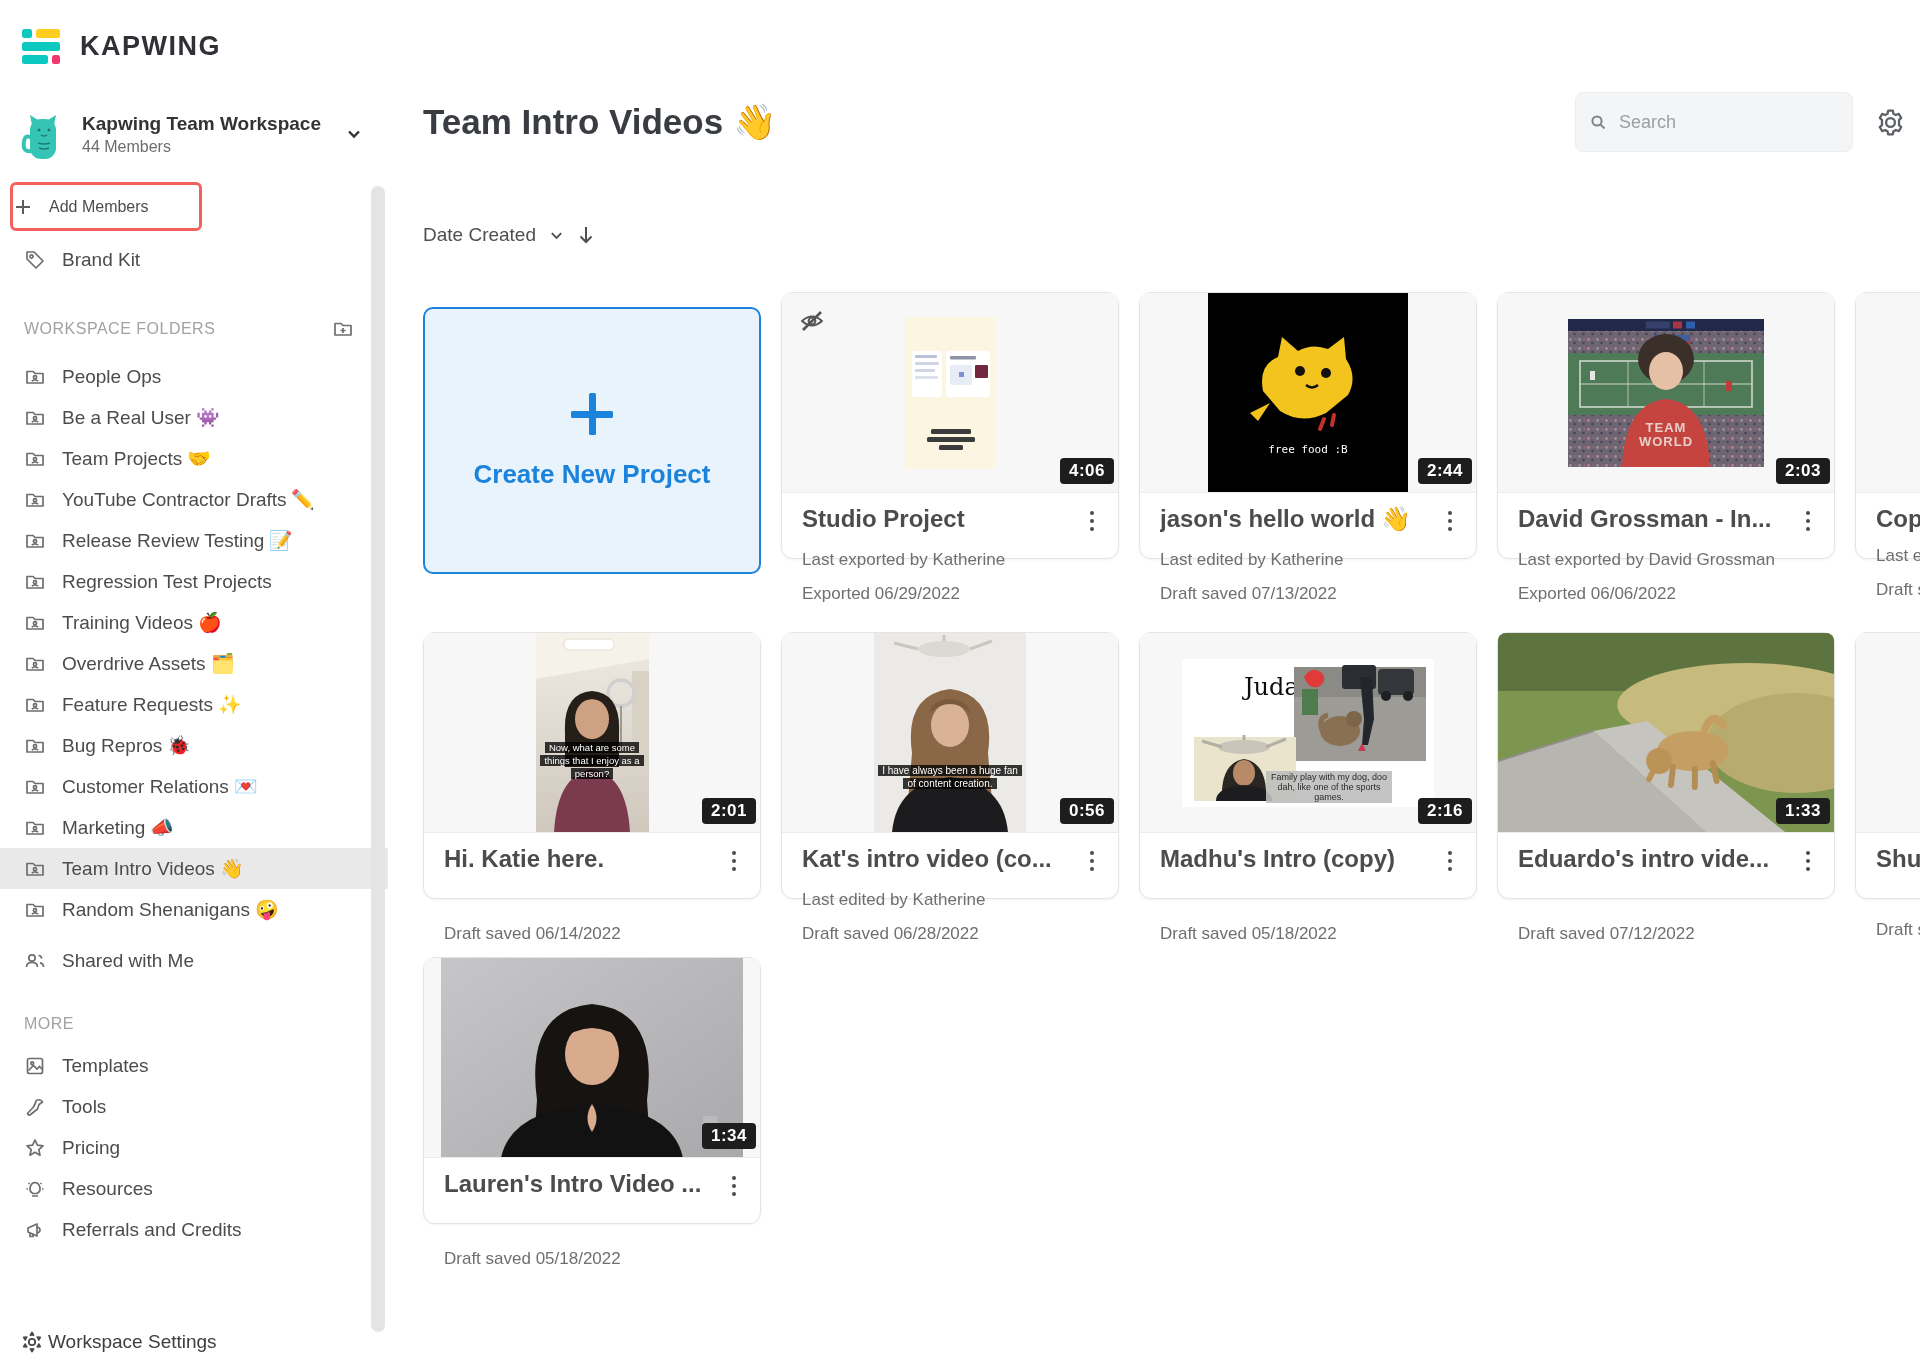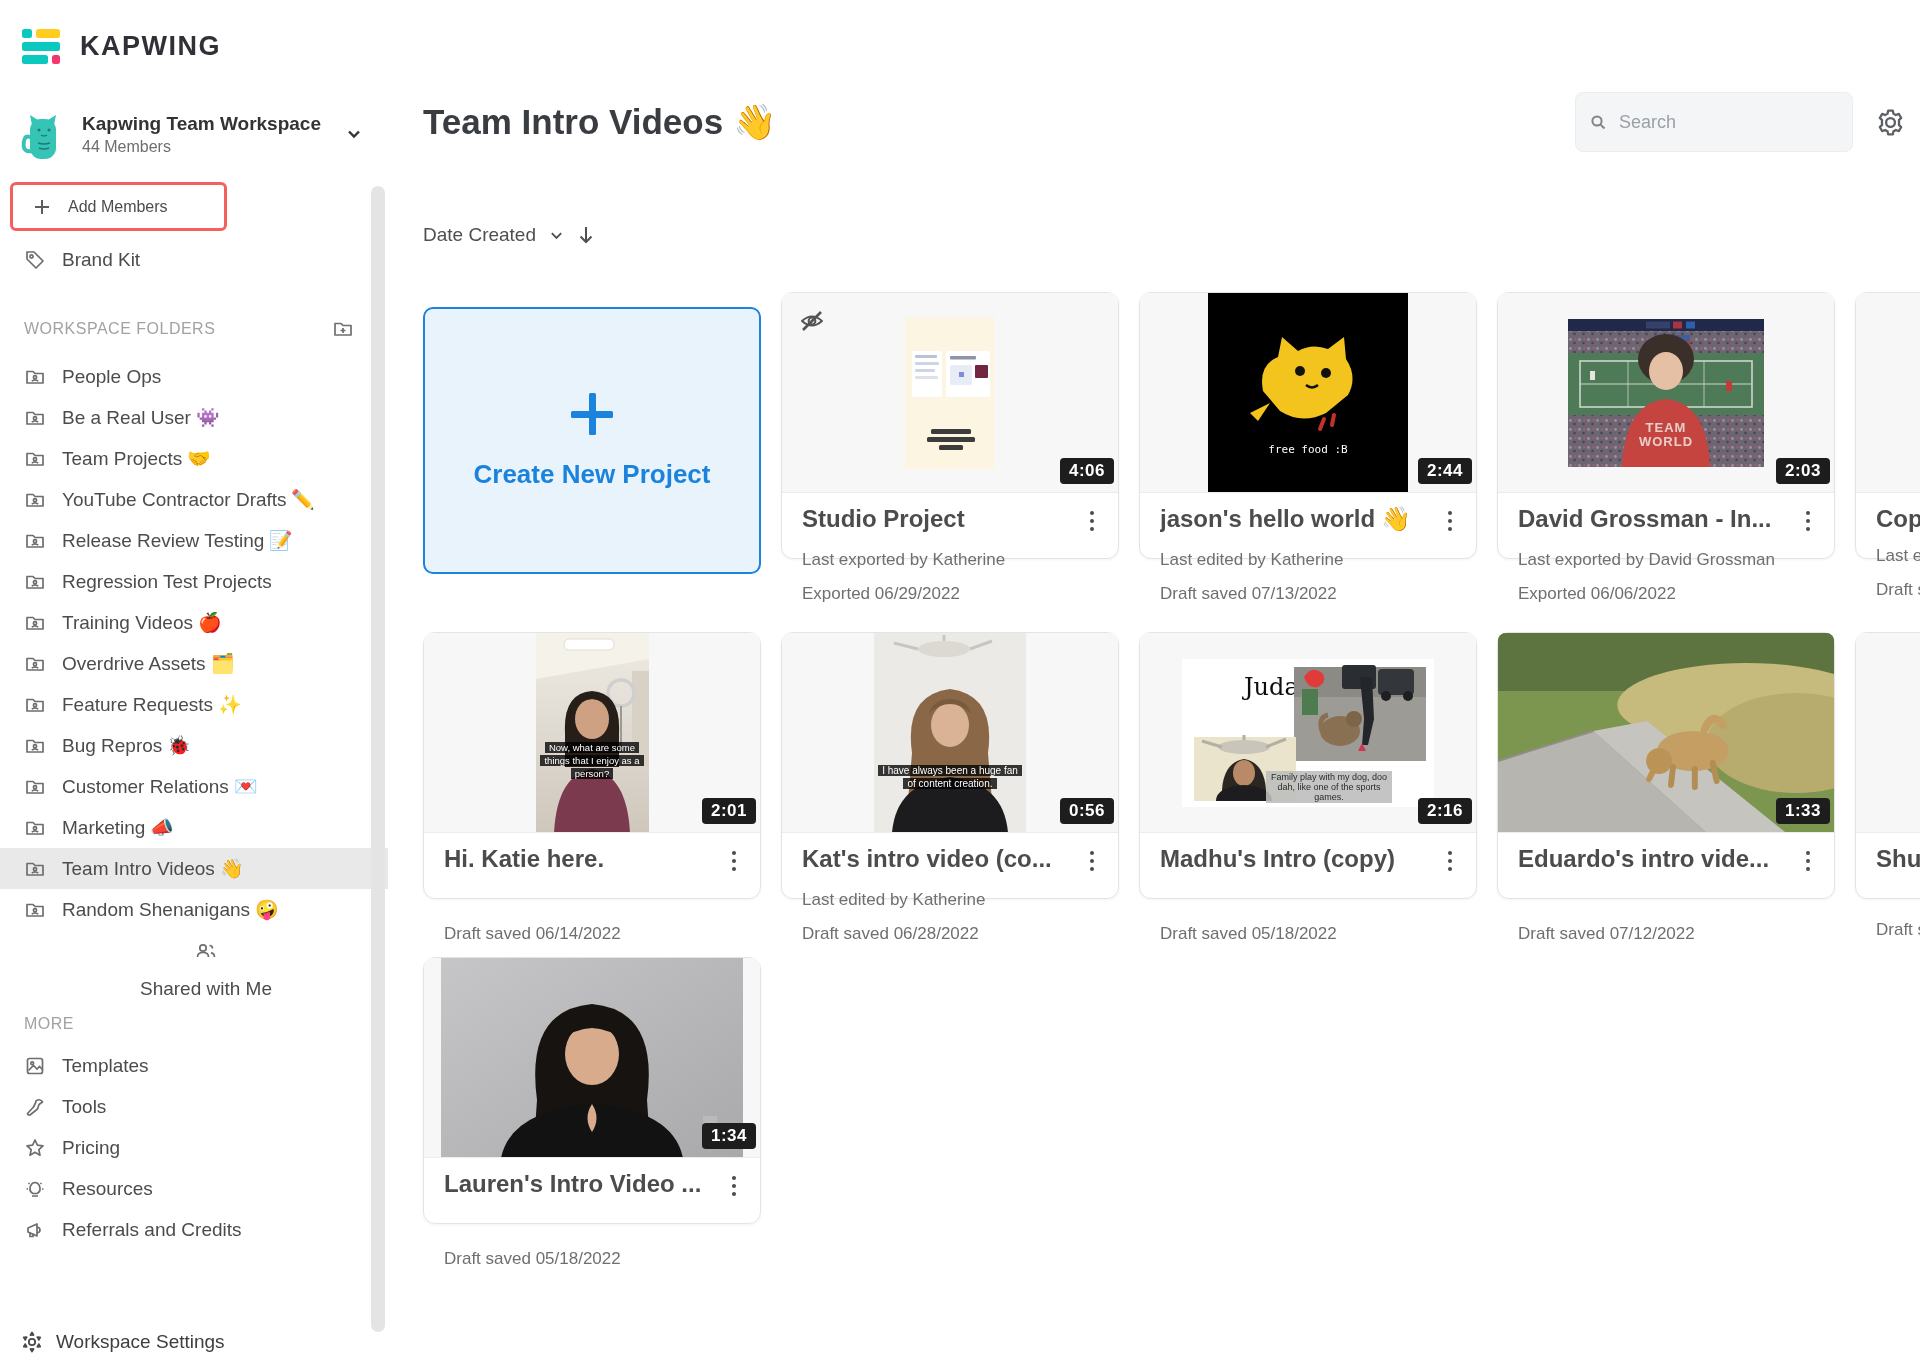--- a/index.html
+++ b/index.html
@@ -15,37 +15,37 @@
   .logo-mark .b { border-radius:2.5px; height:9px; }
   .brand-name { font-size:27px; font-weight:800; letter-spacing:1.5px; color:#2f3136; }
 
   .workspace-row { display:flex; align-items:center; gap:14px; padding:0 26px 0 18px; margin-top:34px; height:60px; cursor:pointer; }
   .ws-avatar { width:50px; height:54px; flex:0 0 50px; }
   .ws-text { flex:1; }
   .ws-name { font-size:19px; font-weight:700; color:#333; line-height:24px; }
   .ws-members { font-size:16px; color:#6d6d6d; margin-top:2px; }
   .chev { width:16px; height:16px; stroke:#333; stroke-width:2.4; fill:none; }
 
-  .add-members { display:flex; align-items:center; gap:16px; margin:18px 0 0 10px; width:217px; height:49px;
-                 border:3px solid #f4615c; border-radius:6px; padding-left:19px; cursor:pointer; }
+  .add-members { display:flex; align-items:center; gap:16px; margin:18px 0 0 10px; width:192px; height:49px;
+                 border:3px solid #f4615c; border-radius:6px; padding-left:0; cursor:pointer; }
   .add-members .plus { width:20px; height:20px; stroke:#5d5d5d; stroke-width:2; }
   .side-item { display:flex; align-items:center; gap:16px; height:41px; padding-left:24px; font-size:19px; color:#4c4c4c; cursor:pointer; }
   .side-item .icn { width:22px; height:22px; flex:0 0 22px; stroke:#6e6e6e; fill:none; stroke-width:1.7; }
   .side-item.selected { background:#e9e9e9; }
   .brand-kit { margin-top:8px; }
 
   .section-header { display:flex; align-items:center; justify-content:space-between; padding:0 34px 0 24px;
                     font-size:16px; color:#a2a2a2; letter-spacing:.5px; font-weight:400; }
   .sh1 { margin-top:38px; margin-bottom:16px; }
   .sh2 { margin-top:30px; border-bottom:1px solid #e6e6e6; padding-bottom:8px; margin-right:0; }
   .sh3 { margin-top:34px; margin-bottom:12px; }
   .folder-plus { width:22px; height:22px; stroke:#6e6e6e; fill:none; stroke-width:1.7; cursor:pointer; }
-  .shared { margin-top:10px;flex-direction:column; }
-
-  .ws-settings { position:absolute; left:20px; bottom:14px; display:flex; align-items:center; gap:12px;
+  .shared { margin-top:10px; }
+
+  .ws-settings { position:absolute; left:20px; bottom:14px; display:flex; align-items:center; gap:4px;
                  font-size:19px; color:#3e3e3e; cursor:pointer; }
   .ws-settings .icn { width:24px; height:24px; stroke:#4a4a4a; fill:none; stroke-width:1.8; }
 
   .side-scrollbar { position:absolute; right:3px; top:186px; width:14px; height:1146px; background:#e4e4e4; border-radius:7px; }
 
   
   .main { flex:1; min-width:0; overflow:hidden; padding:0 14px 0 35px; }
   .header-row { display:flex; align-items:center; justify-content:space-between; margin-top:92px; }
   .page-title { font-size:35px; font-weight:600; color:#393c41; line-height:50px; }
   .header-right { display:flex; align-items:center; gap:22px; }

